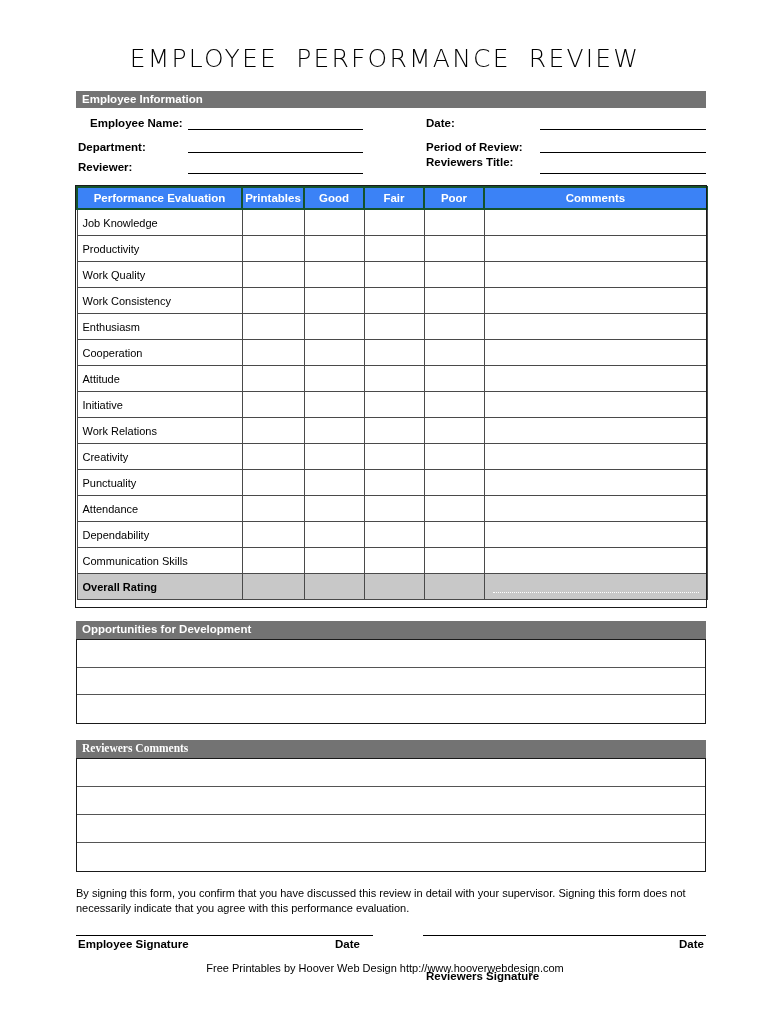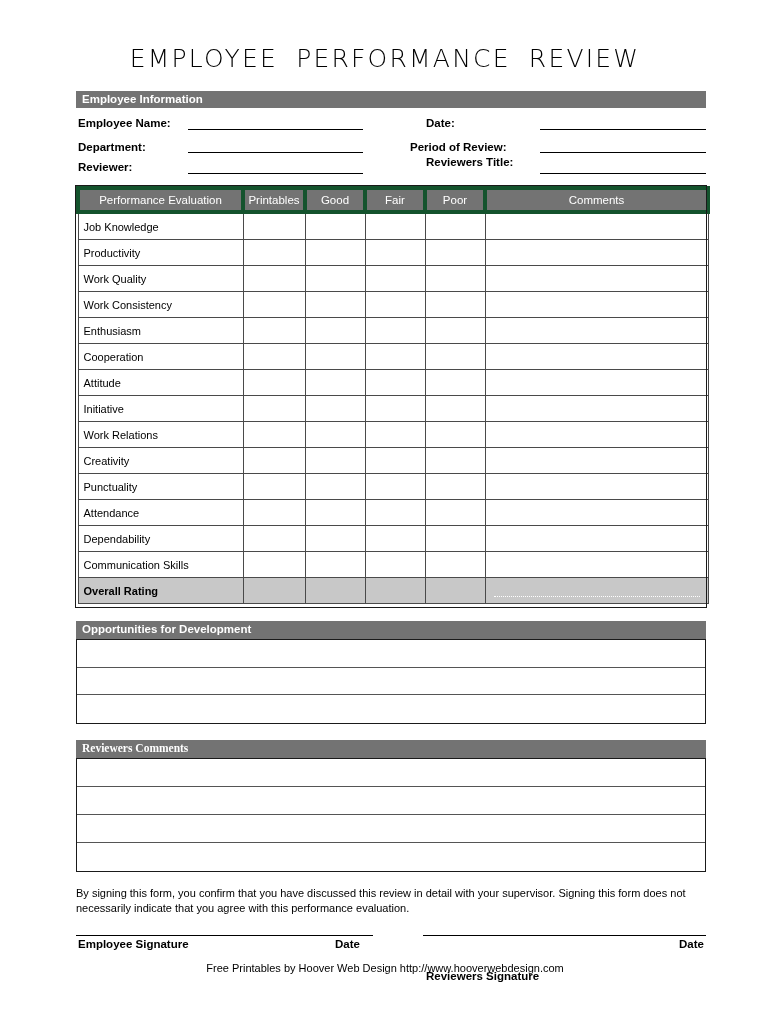--- a/index.html
+++ b/index.html
@@ -75,24 +75,24 @@
   }
   .eval-table th, .eval-table td {
     border: 1px solid #4a4a4a;
     padding: 0;
     height: 25px;
     font-size: 11px;
     font-weight: normal;
     text-align: left;
   }
   .eval-table thead th {
-    background: #737373;
+    background: #3b82f6;
     color: #ffffff;
-    border: 4px solid #14532d;
-    font-weight: normal;
+    border: 2px solid #14532d;
+    font-weight: bold;
     font-size: 11.5px;
     height: 20px;
     text-align: center;
   }
   .eval-table thead th.crit-head {
     text-align: center;
   }
   .eval-table td.crit {
     padding-left: 5px;
     white-space: nowrap;
@@ -168,30 +168,30 @@
 </style>
 </head>
 <body>
 
 <div class="page">
 
   <div class="title">EMPLOYEE  PERFORMANCE  REVIEW</div>
 
   <div class="section-bar" style="left:76px; top:91px; width:630px; height:17px;">Employee Information</div>
 
-  <div class="info-label" style="left:78px; top:117px;">Employee Name:</div>
+  <div class="info-label" style="left:90px; top:117px;">Employee Name:</div>
   <div class="info-label" style="left:78px; top:141px;">Department:</div>
   <div class="info-label" style="left:78px; top:161px;">Reviewer:</div>
 
   <div class="info-line" style="left:188px; top:129px; width:175px;"></div>
   <div class="info-line" style="left:188px; top:152px; width:175px;"></div>
   <div class="info-line" style="left:188px; top:173px; width:175px;"></div>
 
   <div class="info-label" style="left:426px; top:117px;">Date:</div>
-  <div class="info-label" style="left:410px; top:141px;">Period of Review:</div>
+  <div class="info-label" style="left:426px; top:141px;">Period of Review:</div>
   <div class="info-label" style="left:426px; top:156px;">Reviewers Title:</div>
 
   <div class="info-line" style="left:540px; top:129px; width:166px;"></div>
   <div class="info-line" style="left:540px; top:152px; width:166px;"></div>
   <div class="info-line" style="left:540px; top:173px; width:166px;"></div>
 
   <table class="eval-table">
     <colgroup>
       <col style="width:165px">
       <col style="width:62px">

